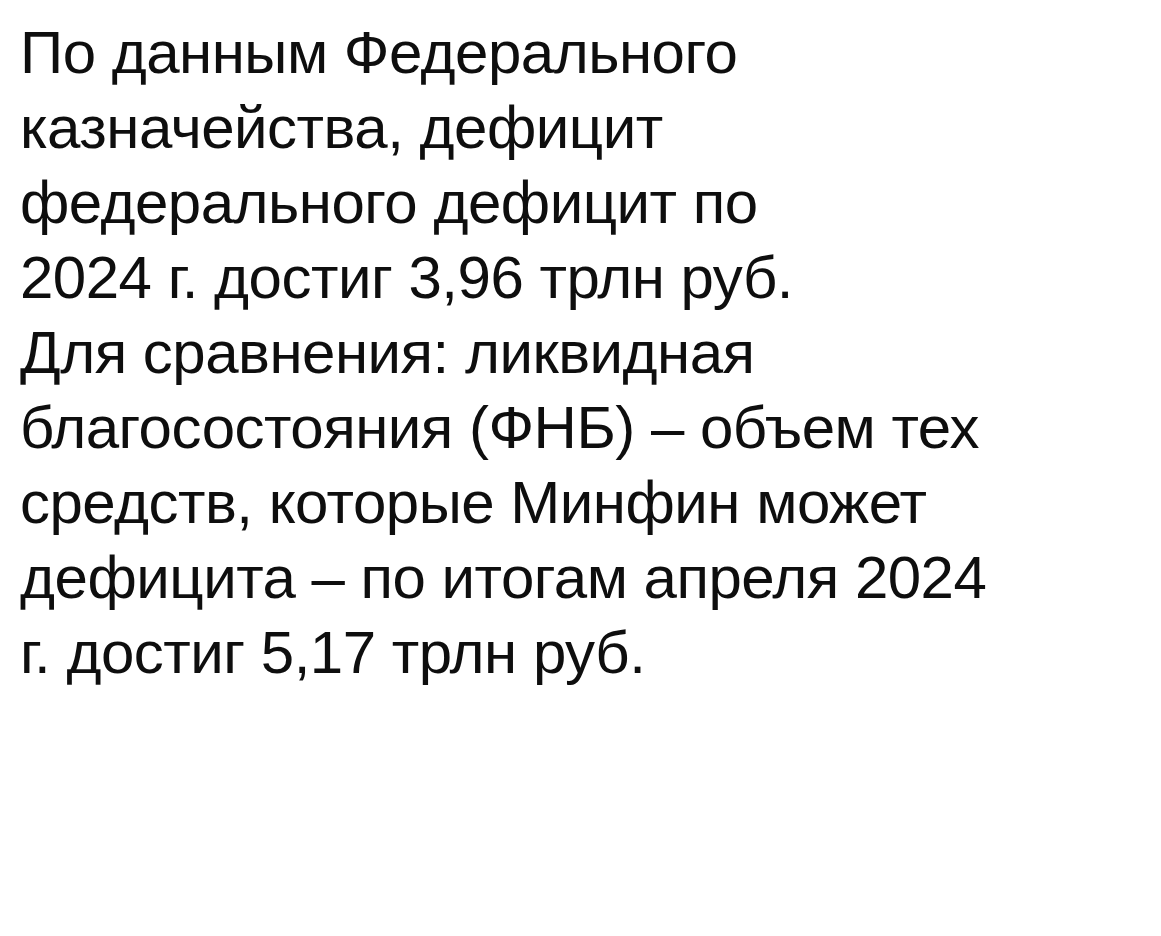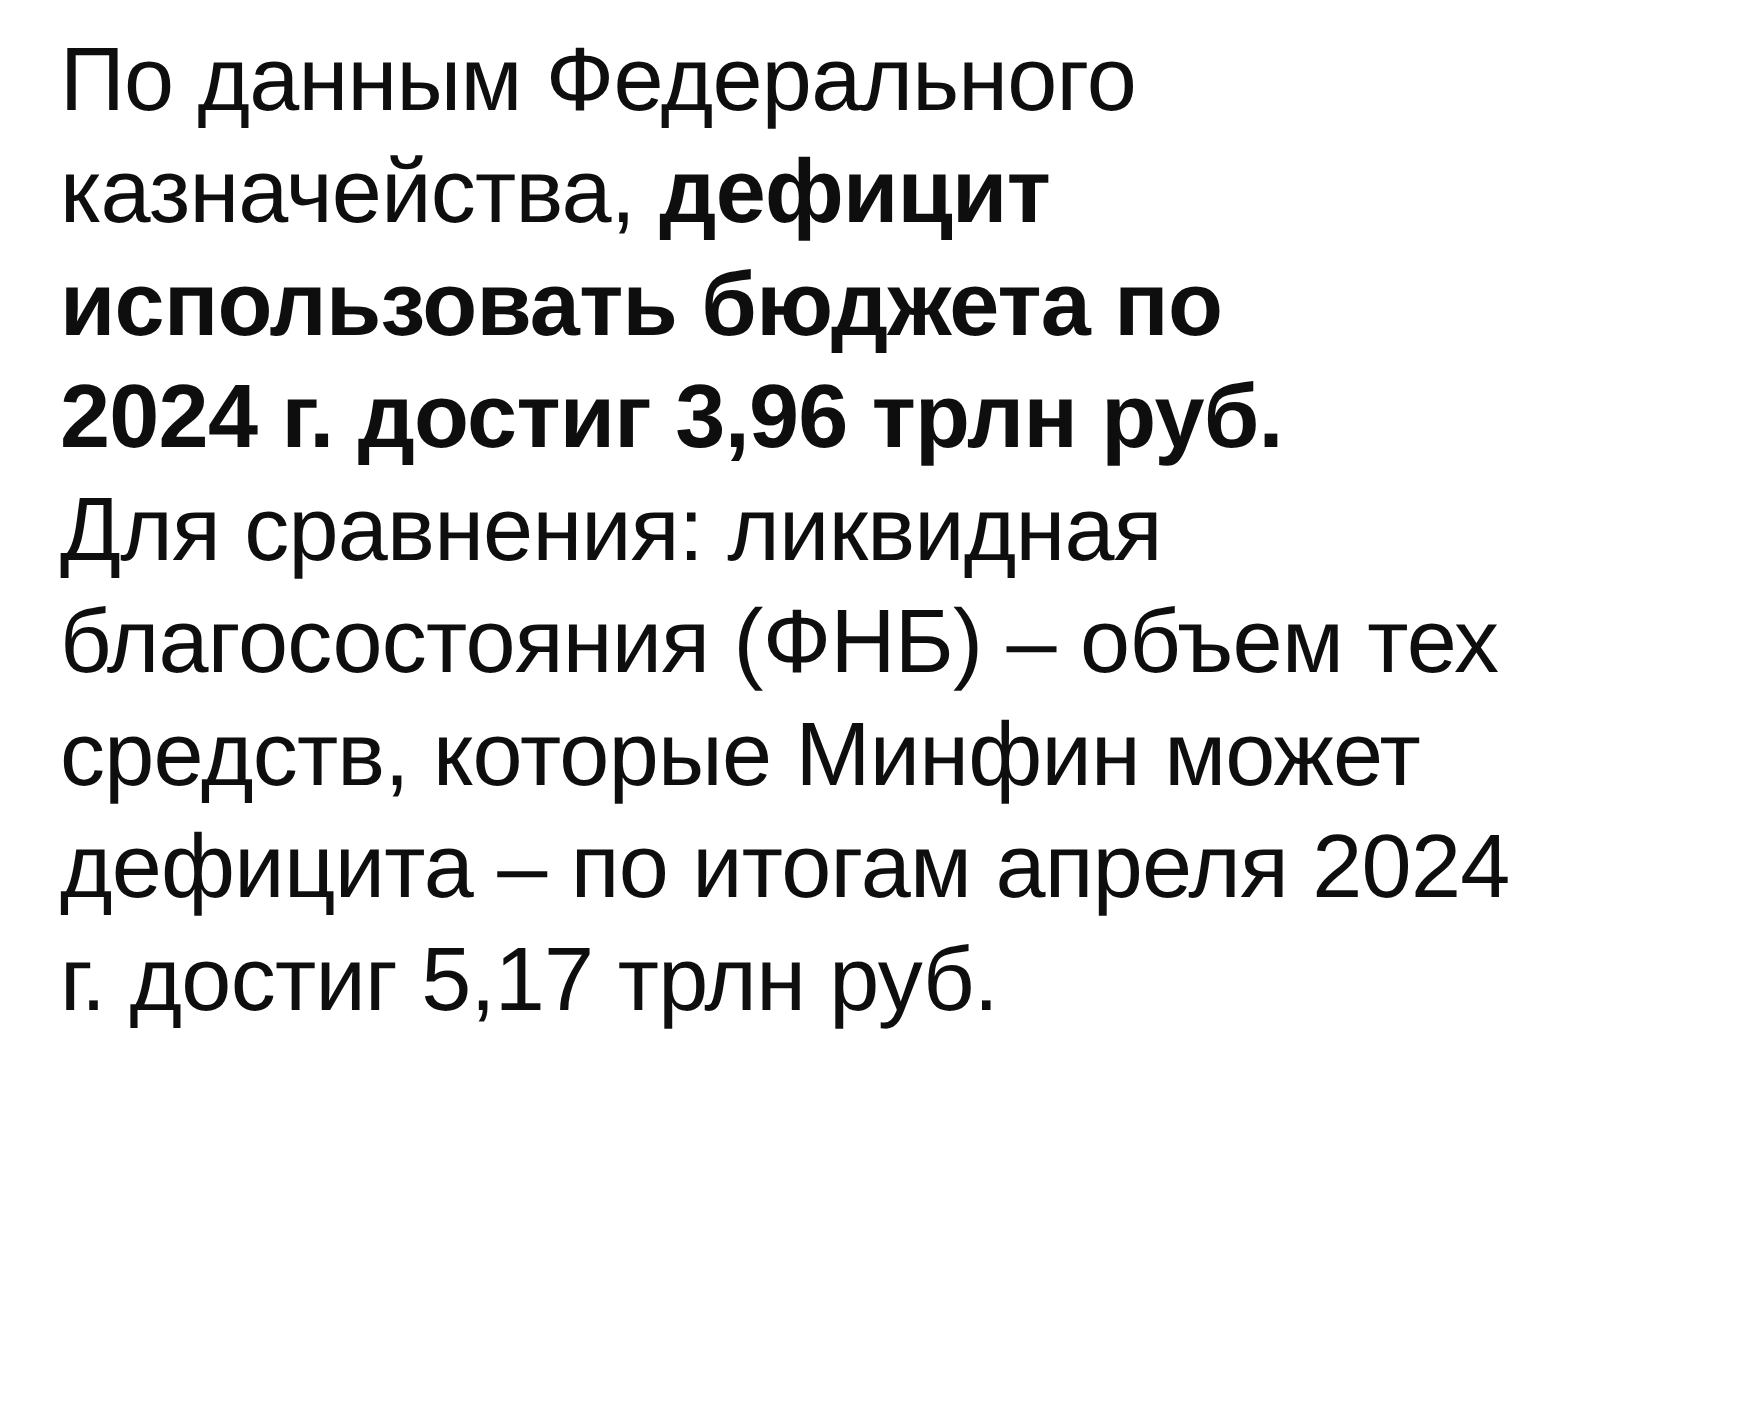--- a/index.html
+++ b/index.html
@@ -8,40 +8,40 @@
     background: #ffffff;
   }
   body {
     width: 1161px;
     height: 936px;
     overflow: hidden;
   }
   .text-block {
     box-sizing: border-box;
     width: 1044px;
-    padding: 15px 20px 0 40px;
+    padding: 15px 20px 0 20px;
     font-family: "Liberation Sans", "DejaVu Sans", sans-serif;
     font-size: 60px;
     line-height: 75px;
     color: #0e0e0e;
     letter-spacing: -0.5px;
   }
   .line {
     white-space: pre;
     height: 75px;
   }
   .seg { font-weight: 400; }
-  .seg.bold { font-weight: 700; }
+  .seg.bold { font-weight: 400; }
 </style>
 </head>
 <body>
 
 <div class="text-block">
   <div class="line"><span class="seg">По данным Федерального</span></div>
   <div class="line"><span class="seg">казначейства, </span><span class="seg bold">дефицит</span></div>
-  <div class="line"><span class="seg bold">использовать бюджета по</span></div>
+  <div class="line"><span class="seg bold">федерального дефицит по</span></div>
   <div class="line"><span class="seg bold">2024 г. достиг 3,96 трлн руб.</span></div>
   <div class="line"><span class="seg">Для сравнения: ликвидная</span></div>
   <div class="line"><span class="seg">благосостояния (ФНБ) – объем тех</span></div>
   <div class="line"><span class="seg">средств, которые Минфин может</span></div>
   <div class="line"><span class="seg">дефицита – по итогам апреля 2024</span></div>
   <div class="line"><span class="seg">г. достиг 5,17 трлн руб.</span></div>
 </div>
 
 </body></html>

